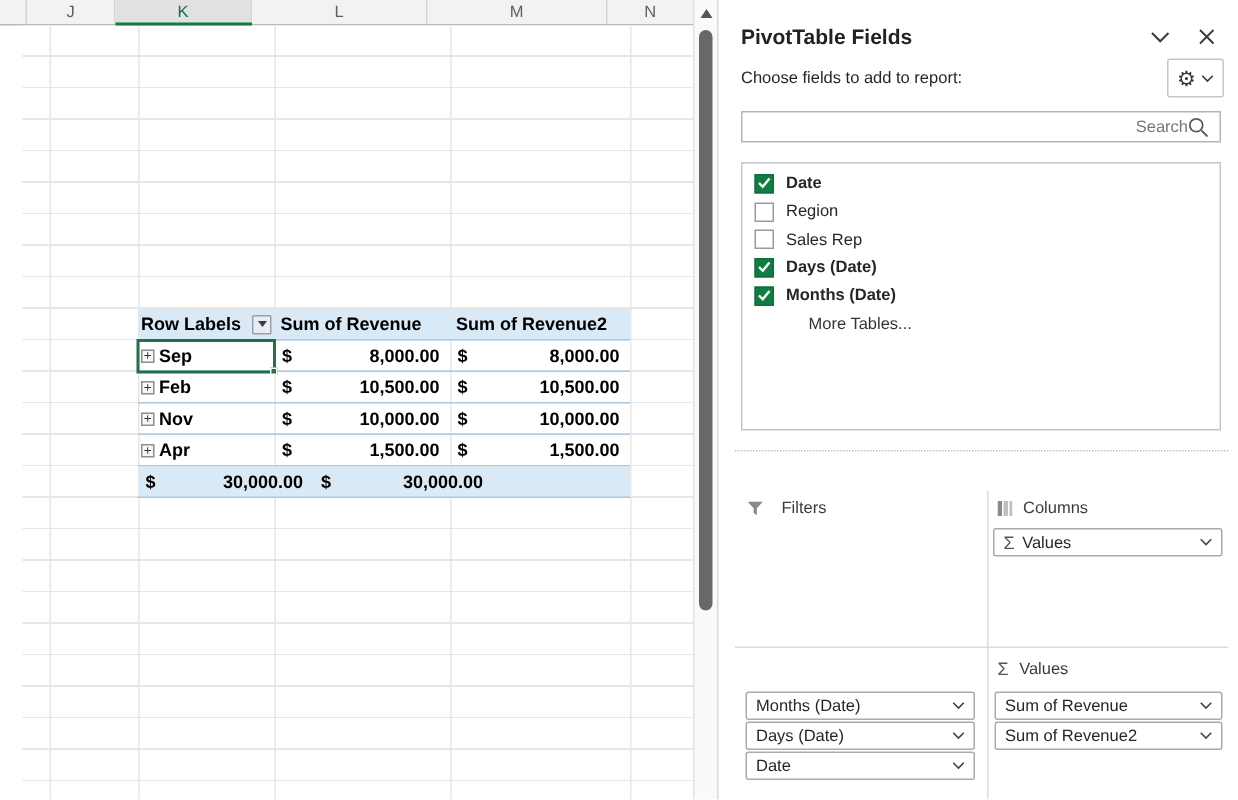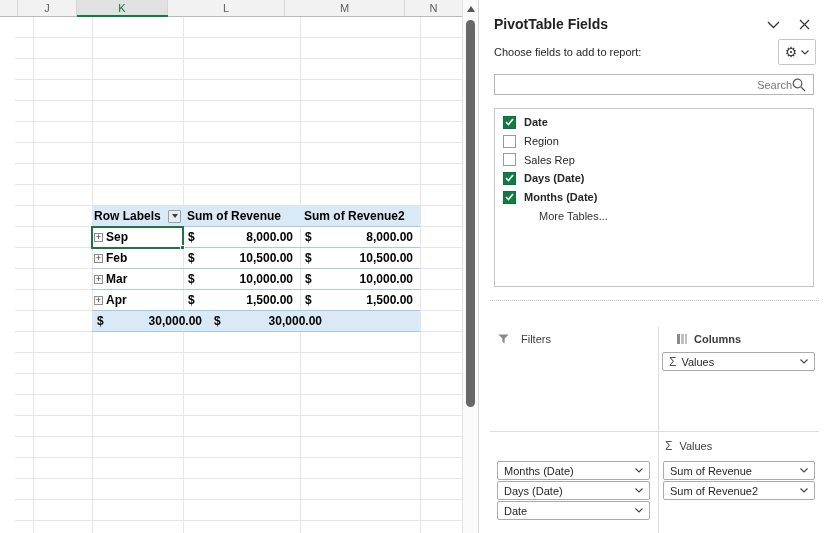--- a/index.html
+++ b/index.html
@@ -63,21 +63,21 @@
   .field-item[data-checked="true"] .fl { font-weight:bold; }
   .more-tables { height:18.7px; display:flex; align-items:center; color:#333;margin-left:36px; }
 
   .dotted-sep { position:absolute; left:11px; top:300px; width:329px; border-top:1px dotted #C2C2C2; }
   .drag-hint { position:absolute; left:15px; top:306px; }
 
   .v-divider { position:absolute; left:179px; top:327px; height:206px; width:1px; background:#DCDCDC; }
   .h-divider { position:absolute; left:11px; top:431px; width:329px; height:1px; background:#DCDCDC; }
 
   .area-head { position:absolute; display:flex; align-items:center; gap:7px; color:#3B3B3B; }
-  .ah-filters { left:19px; top:333px;gap:12px; } .ah-columns { left:198px; top:333px;font-weight:bold; }
+  .ah-filters { left:19px; top:333px;gap:12px; } .ah-columns { left:186px; top:333px; }
   .ah-rows { left:19px; top:440px;margin-top:25px; } .ah-values { left:186px; top:440px; }
   .sigma { font-size:12px; color:#555; line-height:1; }
   .drop-zone { position:absolute; background:transparent; }
   .dz-filters { left:15px; top:350px; width:160px; height:78px; }
   .dz-columns { left:183px; top:375px; width:153px; height:53px; }
   .dz-rows { left:15px; top:521px; width:160px; height:12px; }
   .dz-values { left:183px; top:501px; width:153px; height:32px; }
 
   .pill { position:absolute; height:19px; border:1px solid #ABABAB; border-radius:2px; background:#fff; display:flex; align-items:center; padding:0 6px; gap:5px; }
   .pill .lbl { flex:1; white-space:nowrap; overflow:hidden; }
@@ -148,21 +148,21 @@
           </div>
         <div class="pcell pc-m pval">
             <span>$</span>
             <span>10,500.00</span>
           </div>
       </div>
 
       <div class="prow pdata">
         <div class="pcell pc-k">
           <span class="expand">+</span>
-          <span>Mar</span>
+          <span>Nov</span>
         </div>
         <div class="pcell pc-l pval">
             <span>$</span>
             <span>10,000.00</span>
           </div>
         <div class="pcell pc-m pval">
             <span>$</span>
             <span>10,000.00</span>
           </div>
       </div>

